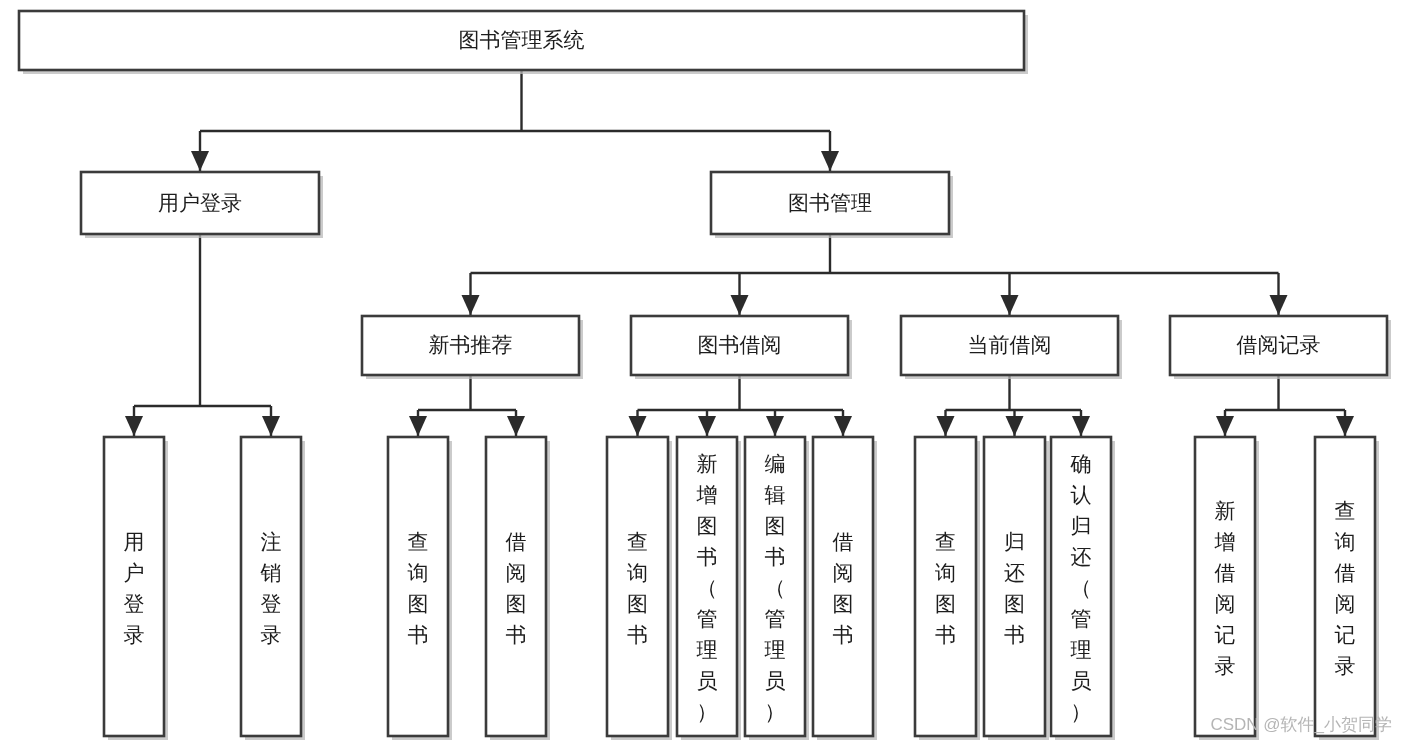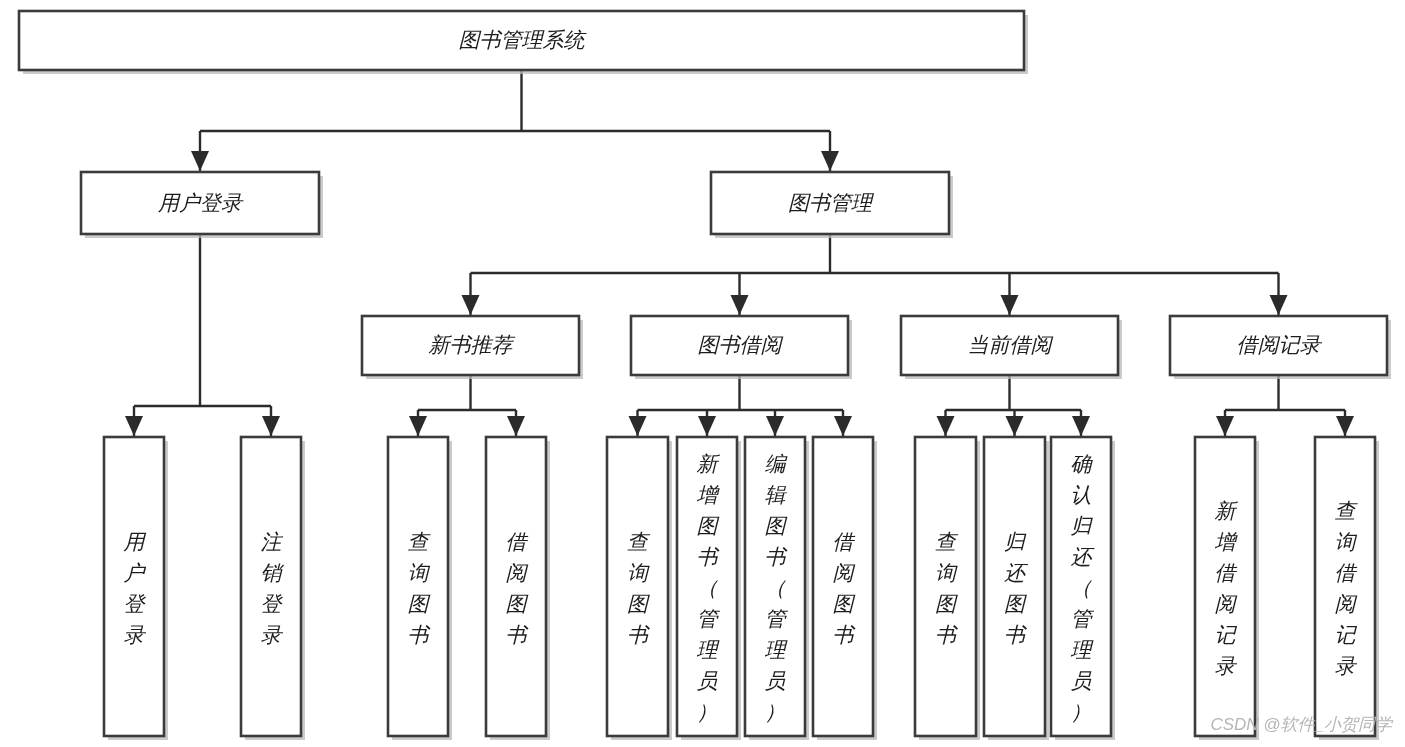--- a/index.html
+++ b/index.html
@@ -13,21 +13,20 @@
     font-family: "Liberation Sans", "DejaVu Sans", sans-serif;
     overflow: hidden;
     position: relative;
   }
   #diagram-root {
     position: absolute;
     left: 0;
     top: 0;
     width: 1405px;
     height: 747px;
-    font-style: italic;
   }
   svg.diagram-canvas {
     display: block;
     width: 1405px;
     height: 747px;
   }
   .node-box {
     fill: #ffffff;
     stroke: #3b3b3b;
     stroke-width: 2.6;

